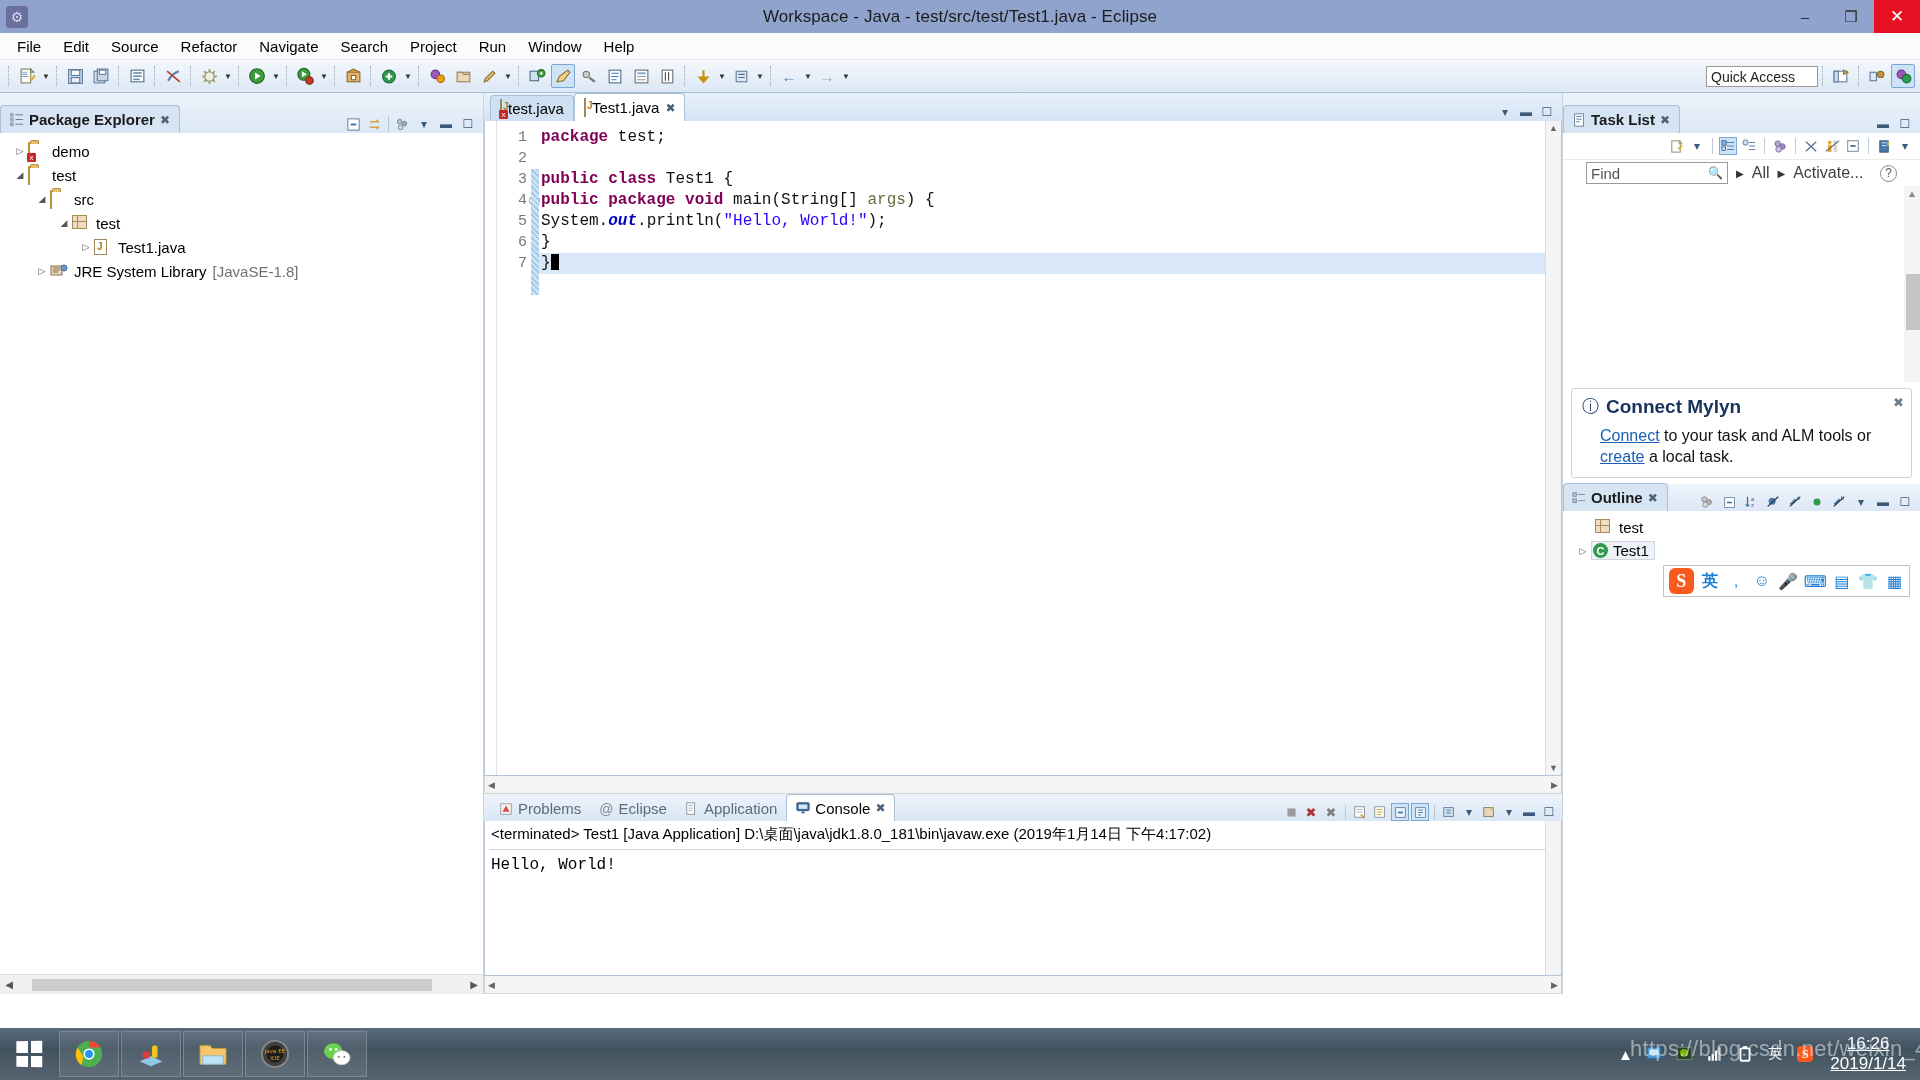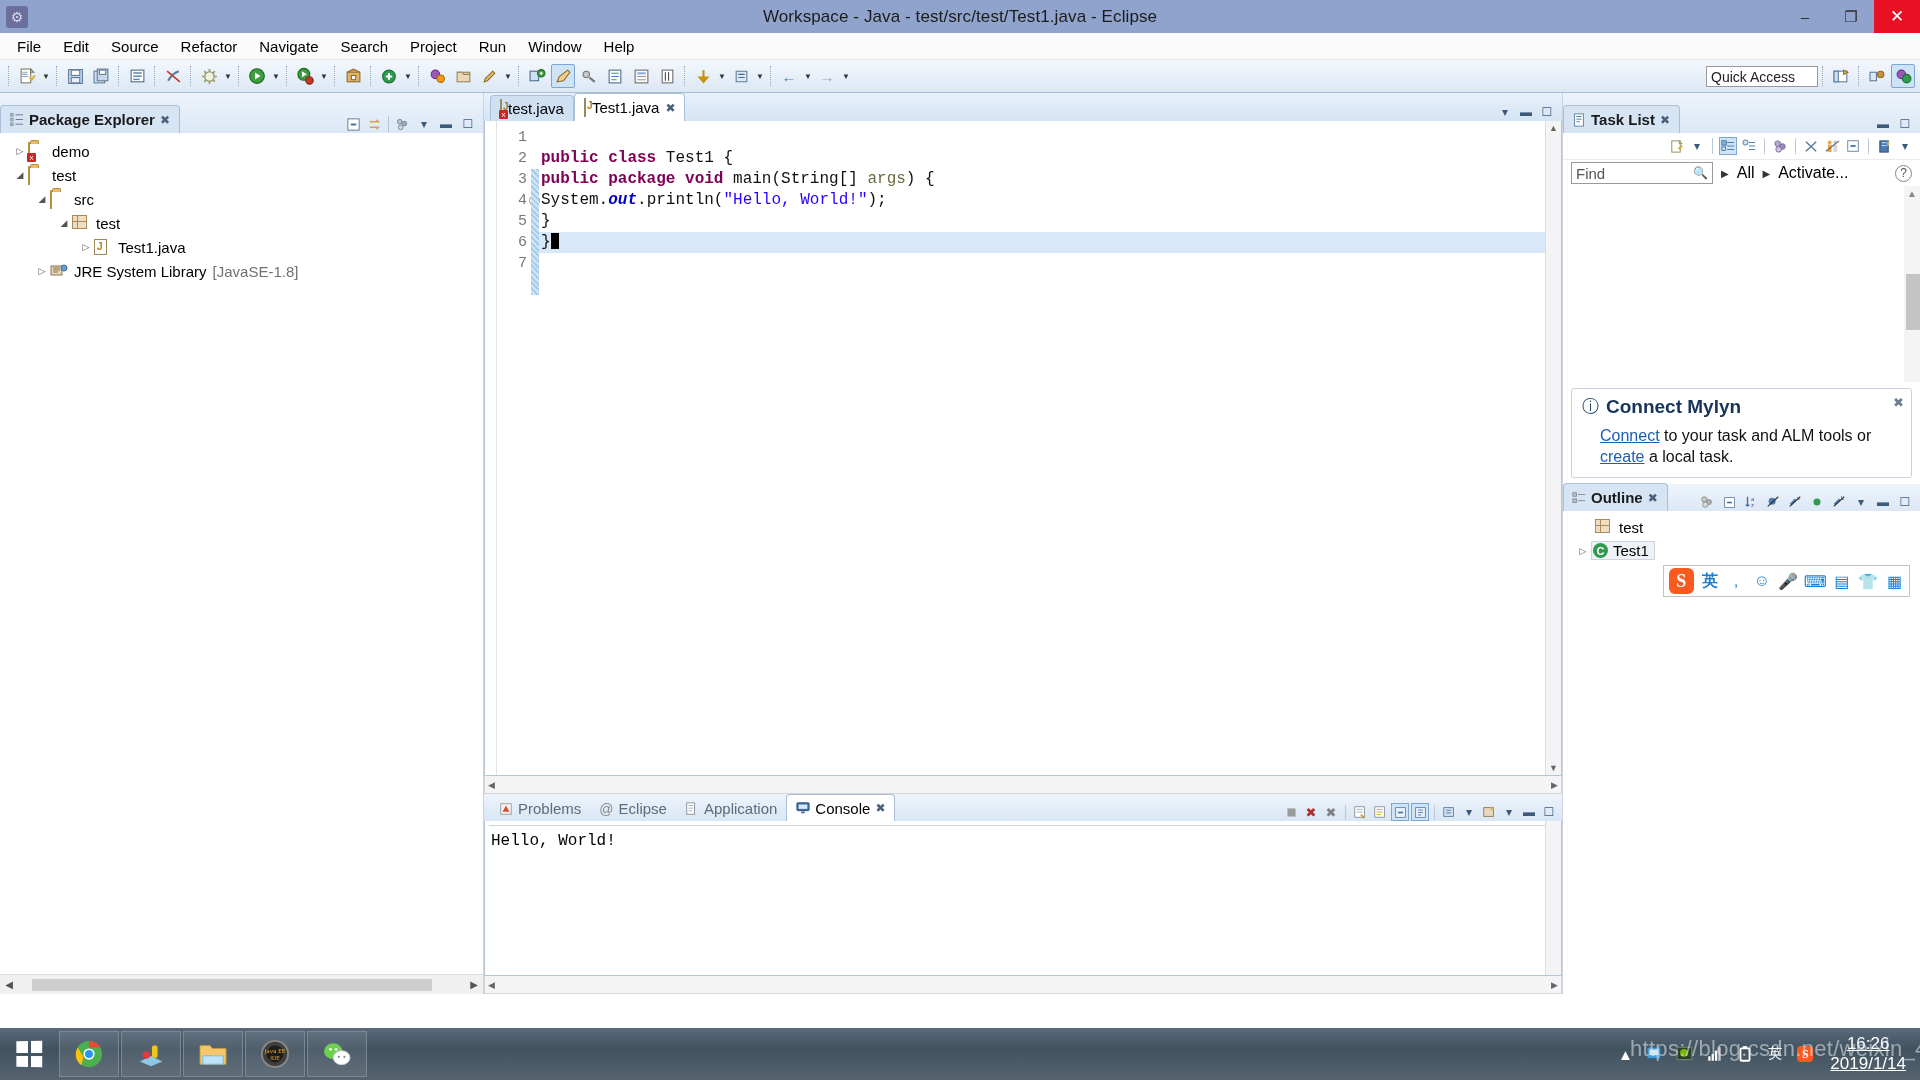--- a/index.html
+++ b/index.html
@@ -142,24 +142,24 @@
   .cons-body { flex:1; border:1px solid #b6c6d8; border-top:none; padding: 2px 0 0 4px; position:relative; overflow:hidden;}
   .cons-head { font-size:15px; color:#000; padding: 2px 2px 3px 2px; }
   .cons-line { font-family:"Liberation Mono", monospace; font-size:16px; color:#000; padding-left:2px; padding-top:4px;}
   .cons-sep { border-top:1px solid #d3d3d3; margin: 2px 0; }
   .cons-vs { position:absolute; right:0; top:0; width:16px; height:100%; background:#f4f4f4; border-left:1px solid #dcdcdc;}
   .cons-hs { height:18px; background:#f4f4f4; border:1px solid #d5d5d5; border-top:none; display:flex; align-items:center; justify-content:space-between; padding:0 3px; font-size:9px; color:#666;}
 
   
   .right-col { width: 358px; display:flex; flex-direction:column; background:#fff; border-left:1px solid #c9d4e2;}
   .tl-toolbar { height:27px; display:flex; align-items:center; gap:3px; padding:0 6px; background:#fff; border-bottom:1px solid #eaeaea;}
-  .tl-find { height:26px; display:flex; align-items:center; gap:8px; padding:2px 8px; background:#fff;}
+  .tl-find { height:26px; display:flex; align-items:center; gap:8px; padding:2px 23px; background:#fff;}
   .find-box { width:142px; height:22px; border:1px solid #9a9a9a; background:#fff; display:flex; align-items:center; padding:0 4px; font-size:15px; color:#555;}
   .find-box .mag { margin-left:auto; font-size:12px; color:#4a4a4a;}
-  .lnk { color:#000000; font-size:16px;}
+  .lnk { color:#404040; font-size:16px;}
   .tl-body { height: 196px; background:#fff; position:relative;}
   .tl-vs { position:absolute; right:0; top:0; width:16px; height:100%; background:#f4f4f4;}
   .tl-vs .thumb { position:absolute; right:0; top:88px; width:14px; height:56px; background:#c4c4c4;}
   .mylyn { margin: 6px 8px 0 8px; border:1px solid #c9d4e2; background:#fff; border-radius:3px; padding:6px 10px 10px 10px; position:relative;}
   .mylyn h3 { font-size:19px; color:#16335c; font-weight:bold; display:flex; align-items:center; gap:7px;}
   .mylyn p { font-size:16px; color:#111; line-height:21px; margin-top:7px; padding-left:18px;}
   .mylyn a { color:#1a5fb4; text-decoration:underline;}
   .mylyn .x { position:absolute; right:7px; top:6px; font-size:13px; color:#6a7c90;}
   .outline-tabbar { height:27px; display:flex; align-items:flex-end; background:linear-gradient(180deg,#eef4fb,#dce8f6); margin-top:6px;}
   .outline-body { flex:1; background:#fff; padding-top:5px;}
@@ -552,20 +552,21 @@
               <span class="fold">−</span>
             </div>
             <div class="lno">5</div>
             <div class="lno">6</div>
             <div class="lno">7</div>
           </div>
           <div class="codebar">
             <div class="hl" style="top:48px;height:126px"></div>
           </div>
           <div class="code">
+            <div class="cline"><span class="kw">package </span><span>test;</span></div>
             <div class="cline"> </div>
             <div class="cline"><span class="kw">public class </span><span>Test1 {</span></div>
             <div class="cline"><span class="kw">public package void </span><span>main(String[] </span><span class="param">args</span><span>) {</span></div>
             <div class="cline"><span>System.</span><span class="fld">out</span><span>.println(</span><span class="str">"Hello, World!"</span><span>);</span></div>
             <div class="cline"><span>}</span></div>
             <div class="cline cur"><span>}</span><span class="caret"></span></div>
           </div>
           <div class="ed-scroll-r">
             <div>▲</div>
             <div>▼</div>
@@ -658,20 +659,21 @@
                   <rect x="2" y="3" width="11" height="10" fill="#e8d7bb" stroke="#8a7550"></rect>
                   <path d="M10 2l4 2-4 2z" fill="#d8b23c"></path>
                 </svg>
               </div>
             <div class="mini">▾</div>
             <div class="mini">▬</div>
             <div class="mini">☐</div>
           </div>
         </div>
         <div class="cons-body">
+          <div class="cons-head">&lt;terminated&gt; Test1 [Java Application] D:\桌面\java\jdk1.8.0_181\bin\javaw.exe (2019年1月14日 下午4:17:02)</div>
           <div class="cons-sep"></div>
           <div class="cons-line">Hello, World!</div>
           <div class="cons-vs"></div>
         </div>
         <div class="cons-hs">
           <span>◀</span>
           <span>▶</span>
         </div>
       </div>
     </div>

